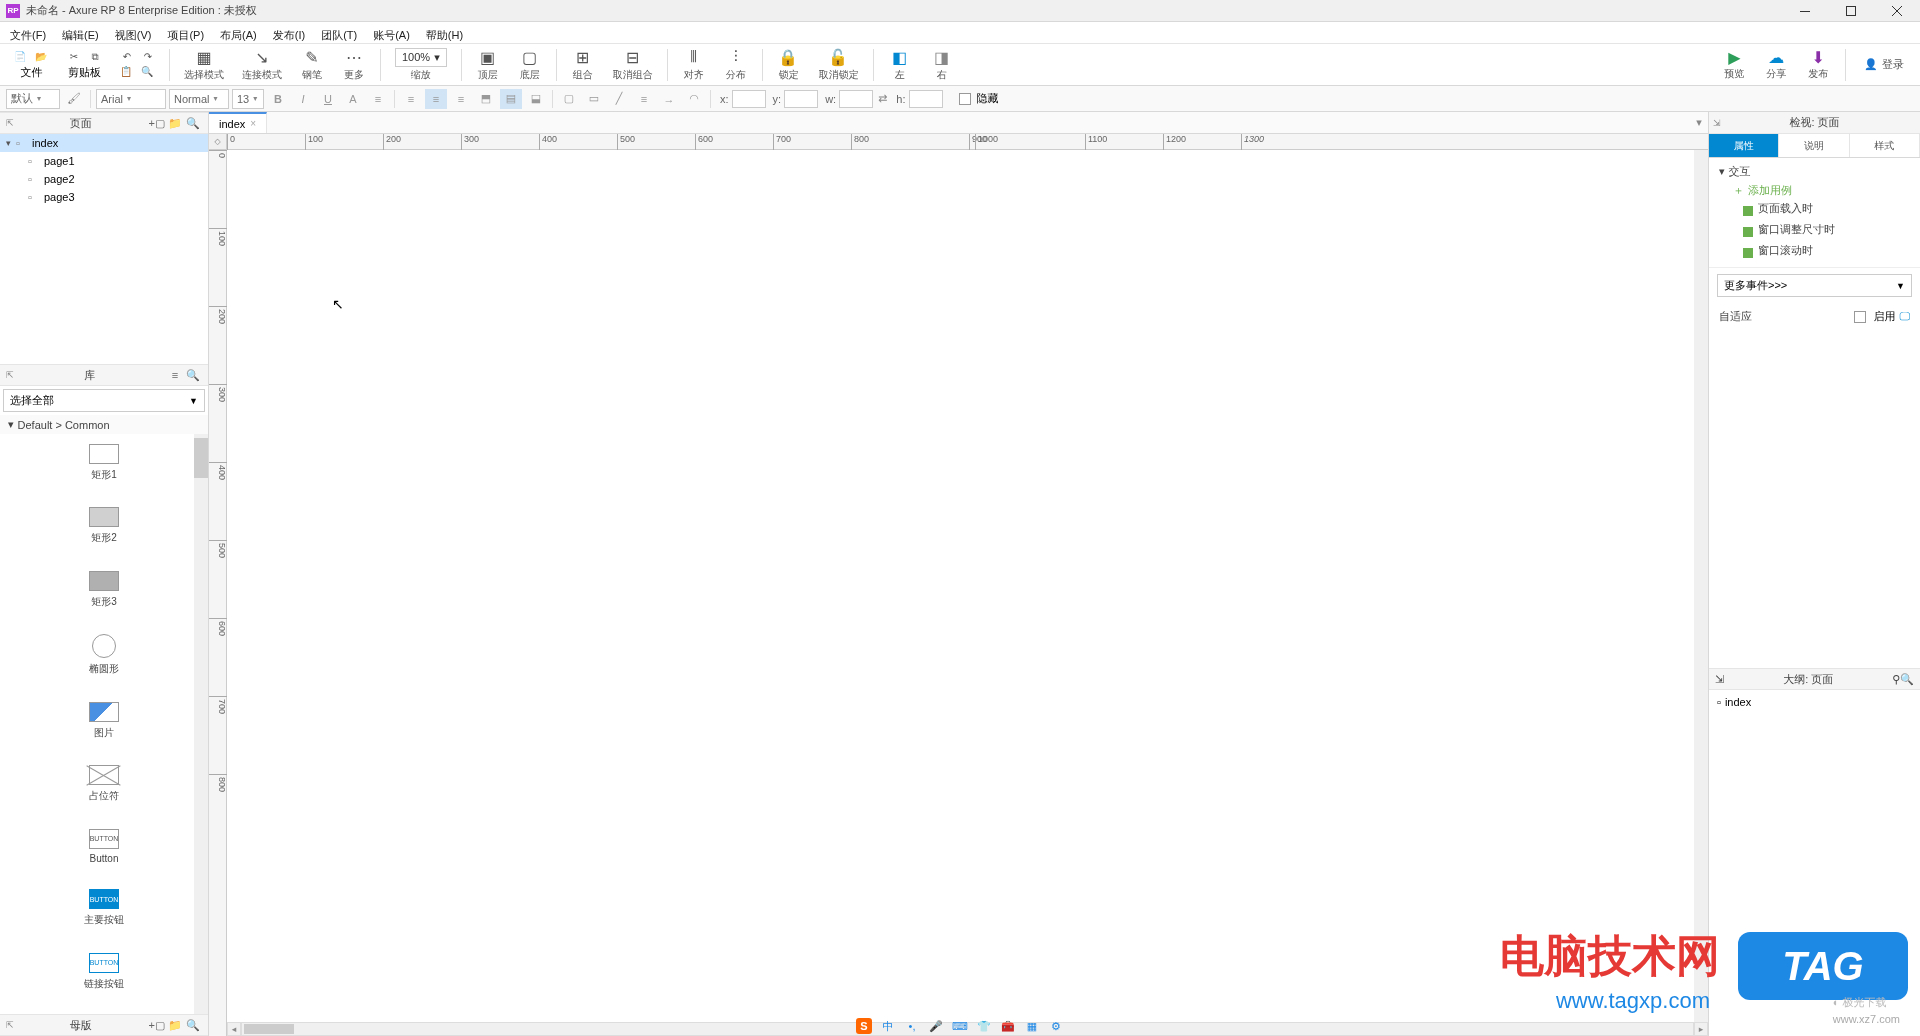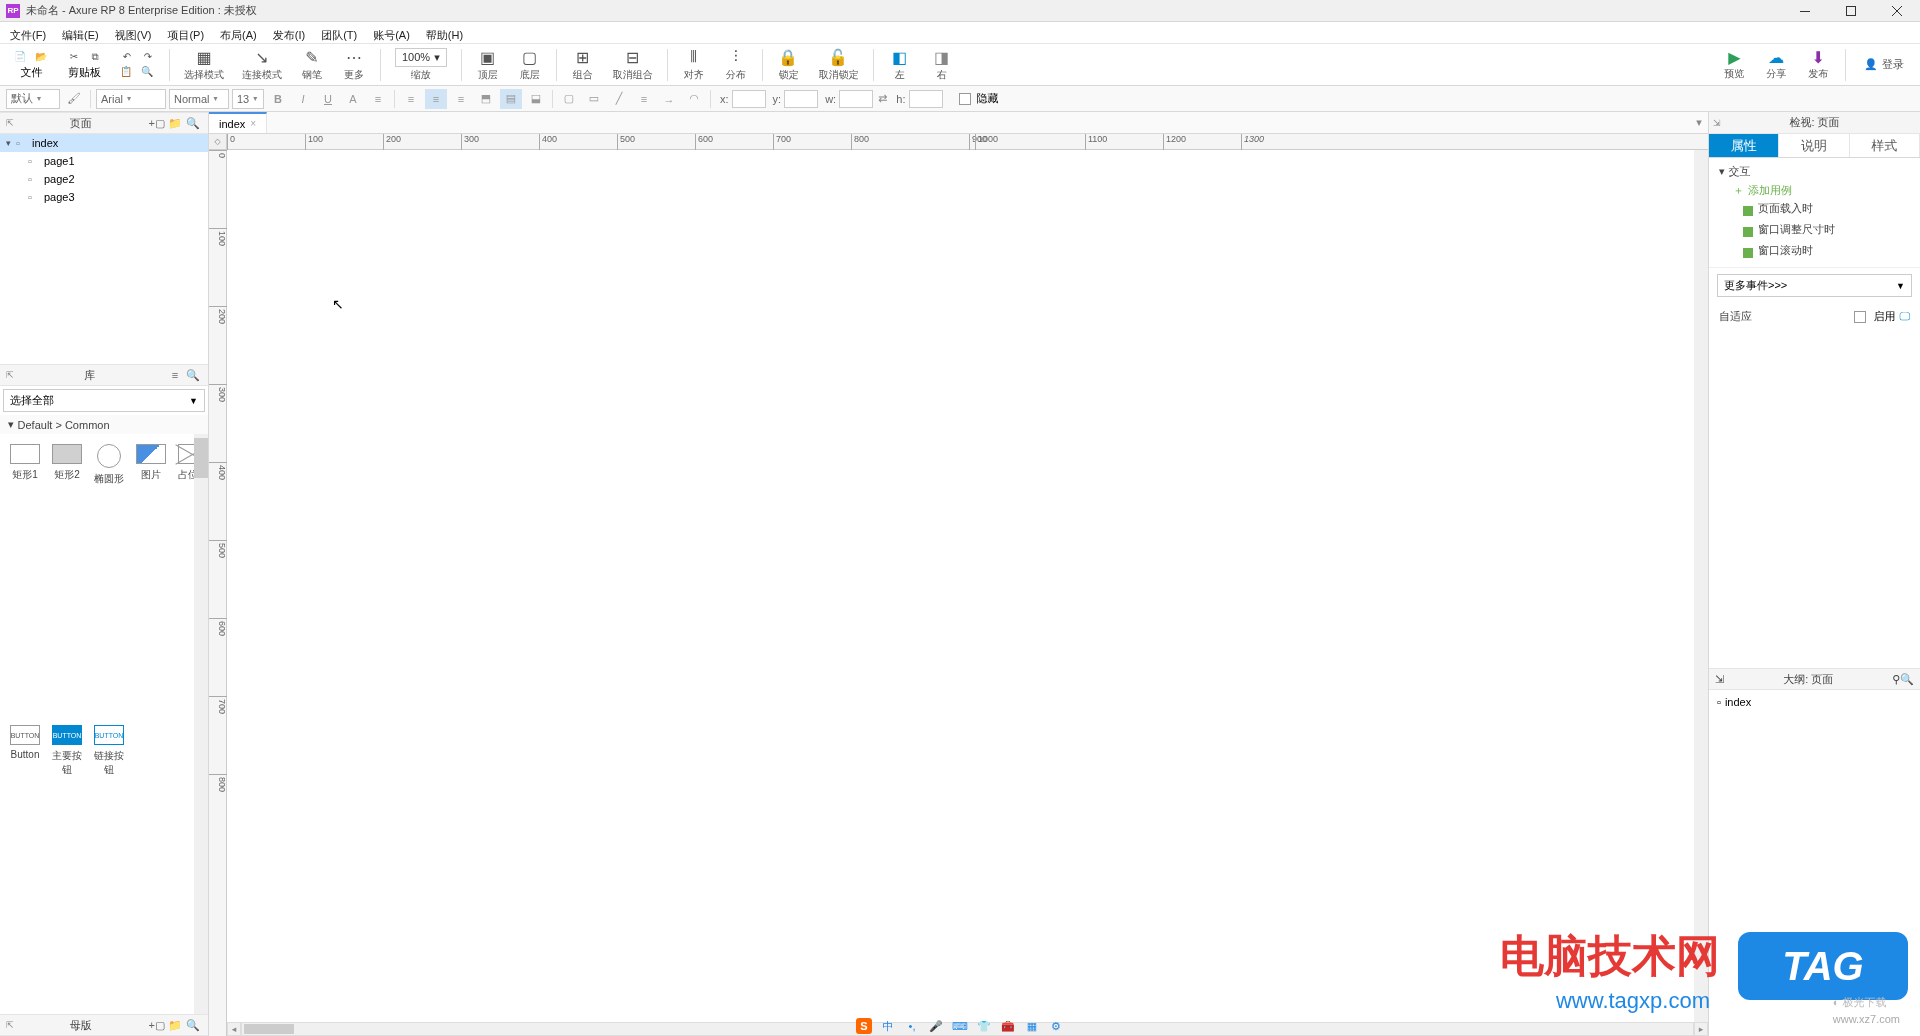--- a/index.html
+++ b/index.html
@@ -57,21 +57,21 @@
 .tree-item { display: flex; align-items: center; height: 18px; padding-left: 6px; }
 .tree-item.selected { background: #cce5ff; }
 .tree-item .toggle { width: 10px; font-size: 9px; color: #555; }
 .tree-item .file-ic { width: 12px; height: 12px; margin-right: 4px; color: #888; }
 .tree-item.child { padding-left: 28px; }
 
 .lib-panel { flex: 1; display: flex; flex-direction: column; }
 .lib-select { border: 1px solid #ccc; margin: 3px; padding: 3px 6px; display: flex; align-items: center; background: #fff; }
 .lib-select .arrow { margin-left: auto; font-size: 9px; }
 .lib-cat { padding: 3px 8px; background: #fafafa; display: flex; align-items: center; gap: 4px; color: #444; }
-.lib-items { display: grid; grid-template-columns: repeat(5, 1fr); gap: 4px; padding: 6px; overflow-y: auto; flex: 1; position: relative; }
+.lib-items { display: grid; grid-template-columns: repeat(1, 1fr); gap: 4px; padding: 6px; overflow-y: auto; flex: 1; position: relative; }
 .lib-item { display: flex; flex-direction: column; align-items: center; gap: 4px; padding: 4px; }
 .lib-item .shape { width: 30px; height: 20px; border: 1px solid #999; background: #fff; }
 .lib-item .shape.filled { background: #d0d0d0; }
 .lib-item .shape.dark { background: #b0b0b0; }
 .lib-item .shape.circle { border-radius: 50%; width: 24px; height: 24px; }
 .lib-item .shape.img { background: linear-gradient(135deg,#4a90e2 50%,#fff 50%); border:1px solid #999; }
 .lib-item .shape.ph { background: #fff; position: relative; }
 .lib-item .shape.ph::before, .lib-item .shape.ph::after { content:''; position:absolute; background:#999; width:140%; height:1px; top:50%; left:-20%; }
 .lib-item .shape.ph::before { transform: rotate(30deg); }
 .lib-item .shape.ph::after { transform: rotate(-30deg); }
@@ -102,21 +102,21 @@
 .hscroll .arrow { width:14px; height:14px; display:flex;align-items:center;justify-content:center;color:#888;font-size:9px; border:1px solid #ddd; }
 .hscroll .track { flex:1; height:14px; border:1px solid #ddd; position:relative; }
 .hscroll .thumb { position:absolute; left:2px; top:1px; width:50px; height:10px; background:#ccc; }
 .vscroll { position:absolute; right:0; top:16px; bottom:14px; width:14px; background:#f0f0f0; }
 
 
 .right-col { width: 212px; border-left: 1px solid #d8d8d8; display: flex; flex-direction: column; }
 .right-hdr { height: 22px; background: #f5f5f5; border-bottom: 1px solid #e5e5e5; display: flex; align-items: center; justify-content: center; color: #444; position:relative; }
 .right-hdr .collapse { position:absolute; left:4px; font-size:9px; color:#888; }
 .right-tabs { height: 24px; display: flex; border-bottom: 1px solid #d8d8d8; }
-.right-tab { flex: 1; display: flex; align-items: center; justify-content: center; font-size: 13px; color: #555; border-right: 1px solid #e5e5e5; }
+.right-tab { flex: 1; display: flex; align-items: center; justify-content: center; font-size: 10px; color: #555; border-right: 1px solid #e5e5e5; }
 .right-tab.active { background: #0288d1; color: #fff; }
 .prop-section { padding: 6px 10px; border-bottom: 1px solid #eee; }
 .prop-section .sec-hdr { display: flex; align-items: center; gap: 4px; color: #444; margin-bottom: 4px; }
 .add-case { color: #6ab04c; margin-left: 14px; display: flex; align-items: center; gap: 4px; margin-top: 4px; }
 .event-item { margin-left: 24px; color: #444; padding: 3px 0; display: flex; align-items: flex-end; gap: 5px; }
 .event-flag { width: 10px; height: 10px; background: #6ab04c; }
 .more-events { margin: 6px 8px; border: 1px solid #ccc; padding: 3px 6px; display: flex; align-items: center; background: #fff; }
 .more-events .arrow { margin-left: auto; font-size: 9px; }
 .adaptive-row { padding: 6px 10px; display: flex; align-items: center; }
 .adaptive-row .lbl { color: #444; }
@@ -402,20 +402,24 @@
         <span>Default &gt; Common</span>
       </div>
       <div class="lib-items">
         <div class="lib-item">
             <div class="shape"></div>
             <div class="lbl">矩形1</div>
           </div>
         <div class="lib-item">
             <div class="shape filled"></div>
             <div class="lbl">矩形2</div>
+          </div>
+        <div class="lib-item">
+            <div class="shape dark"></div>
+            <div class="lbl">矩形3</div>
           </div>
         <div class="lib-item">
             <div class="shape circle"></div>
             <div class="lbl">椭圆形</div>
           </div>
         <div class="lib-item">
             <div class="shape img"></div>
             <div class="lbl">图片</div>
           </div>
         <div class="lib-item">

